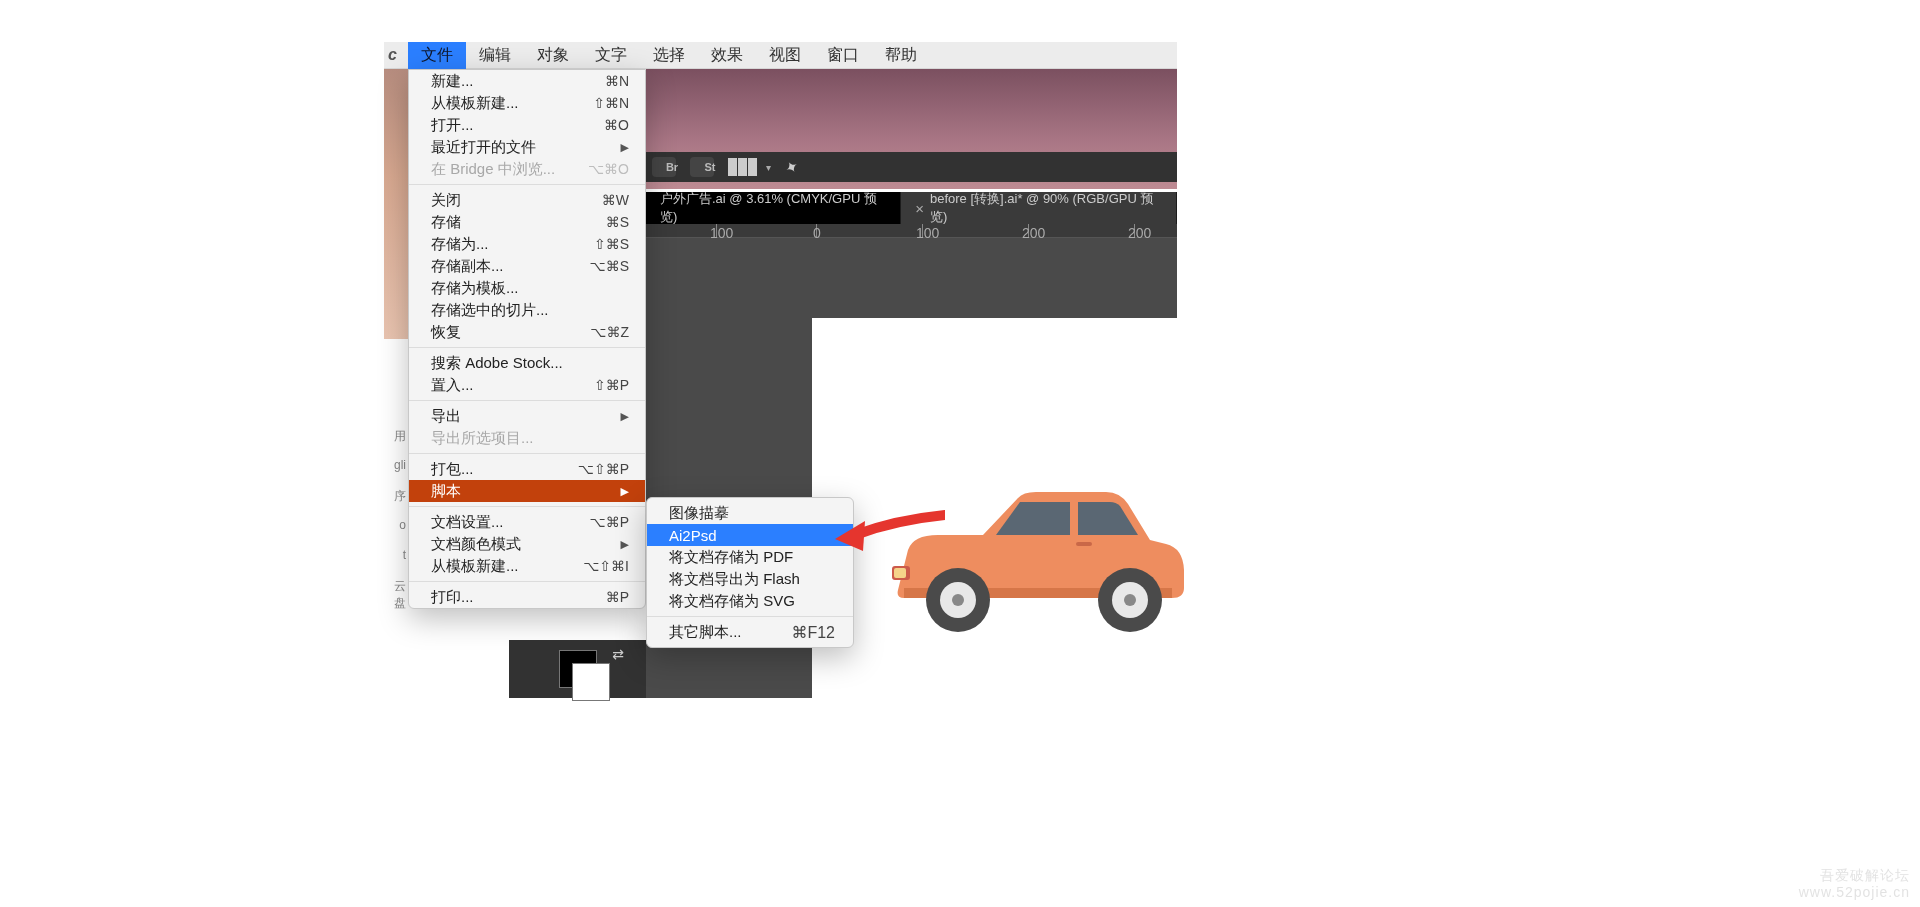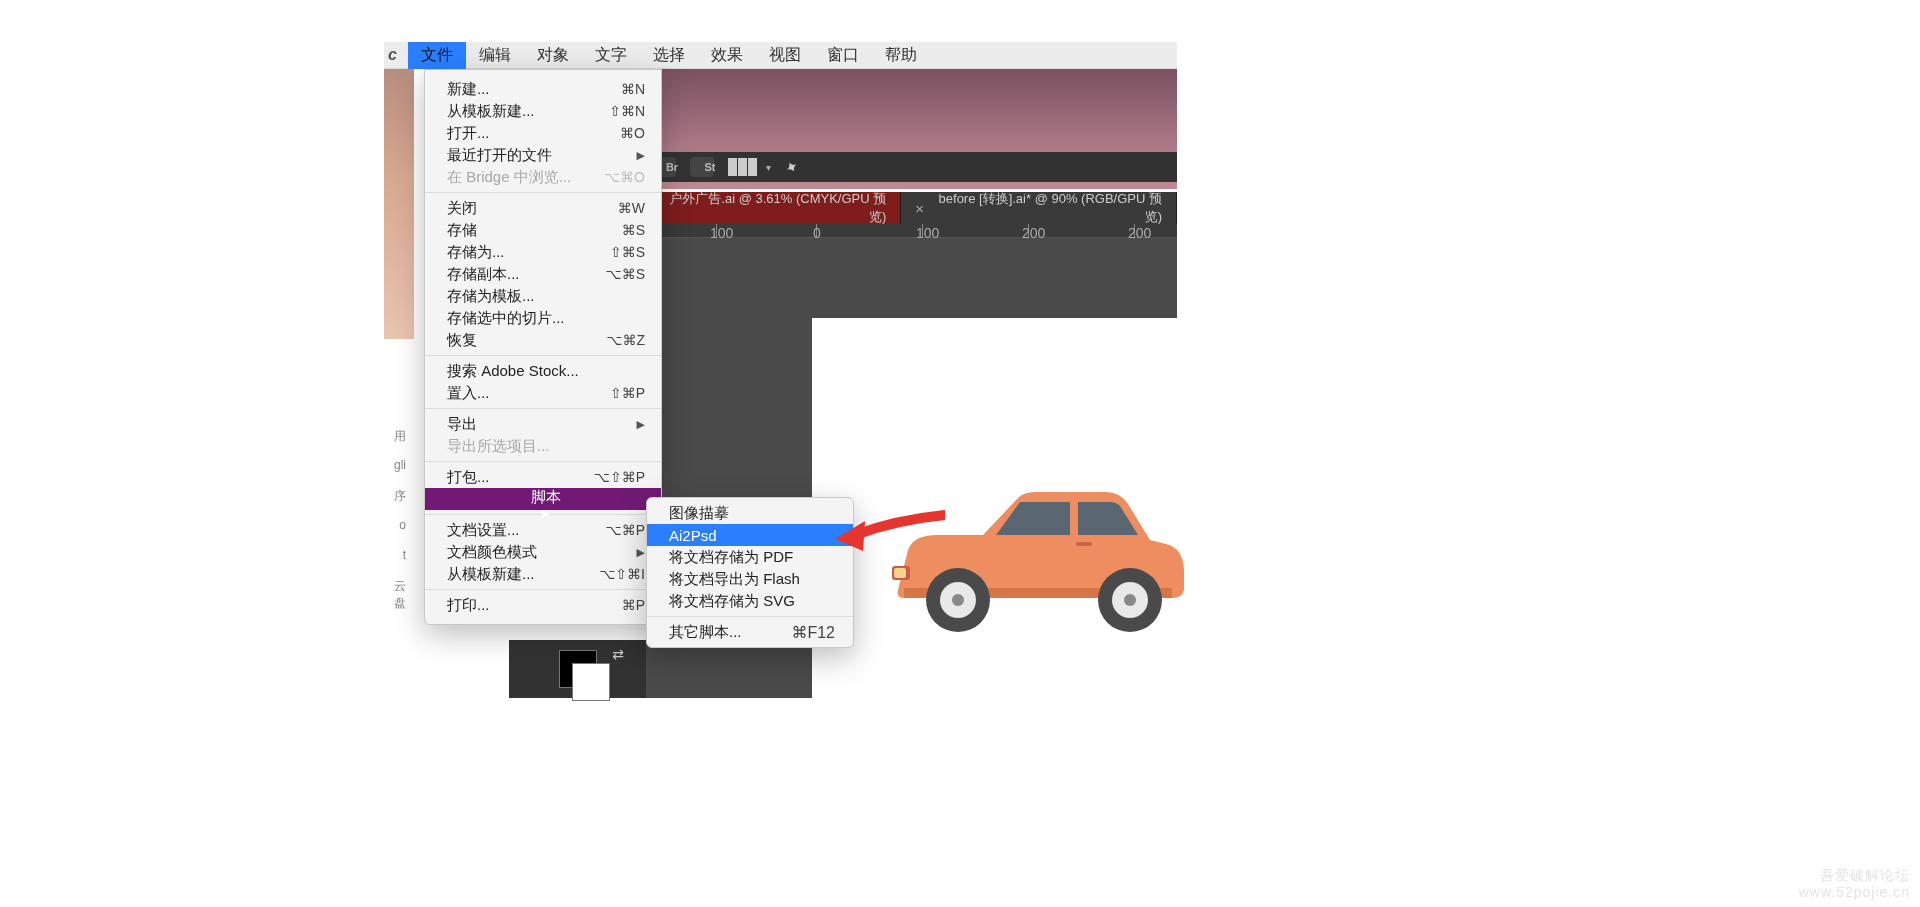--- a/index.html
+++ b/index.html
@@ -40,37 +40,36 @@
   
   .dropdown {
     position: absolute;
     left: 408px;
     top: 69px;
     width: 238px;
     background: #f4f4f4;
     border: 1px solid #c8c8c8;
     border-radius: 0 0 6px 6px;
     box-shadow: 0 10px 30px rgba(0,0,0,0.25);
-    padding: 8px 0;
+    padding: 0 0;
     font-size: 15px;
     color: #222;
     z-index: 5;
-    margin-left: 16px;
   }
   .dropdown .row {
     display: flex;
     align-items: center;
     justify-content: space-between;
     height: 22px;
     padding: 0 16px 0 22px;
     white-space: nowrap;
     cursor: default;
   }
   .dropdown .row.disabled { color: #a8a8a8; gap: 31px; }
-  .dropdown .row.highlight { background: #701a75; color: #fff; flex-direction: column; }
+  .dropdown .row.highlight { background: #c2410c; color: #fff; }
   .dropdown .row.highlight .arrow { color: #fff; }
   .dropdown .sep { height: 1px; background: #dcdcdc; margin: 4px 0; }
   .dropdown .sc { font-size: 14px; color: #444; text-align: right; }
   .dropdown .row.disabled .sc { color: #bdbdbd; }
   .dropdown .arrow { font-size: 11px; color: #555; }
   
   
   .submenu {
     position: absolute;
     left: 646px;
@@ -131,25 +130,24 @@
     width:30px; height:18px;
     display:flex;
   }
   .topbar2 .arrange div { flex:1; background:#ccc; margin-right:1px; }
   .topbar2 .caret { color:#aaa; font-size:10px; margin-left:-6px; }
   .topbar2 .rocket { color:#ccc; font-size:16px; transform:rotate(-30deg); }
   
   .tabbar {
     position:absolute;
     left:646px; top:192px; width:531px; height:32px;
-    background:#7f1d1d;
+    background:#000000;
     display:flex; align-items:center;
     color:#ccc; font-size:13px;
     z-index:2;
-    text-align:right;
   }
   .tabbar .tab {
     padding:0 14px; height:32px; display:flex; align-items:center; gap:6px;
     border-right:1px solid #1c1c1c;
   }
   .tabbar .tab.active { background:#3a3a3a; }
   .tabbar .close { color:#aaa; font-size:15px; }
   
   .ruler {
     position:absolute;

